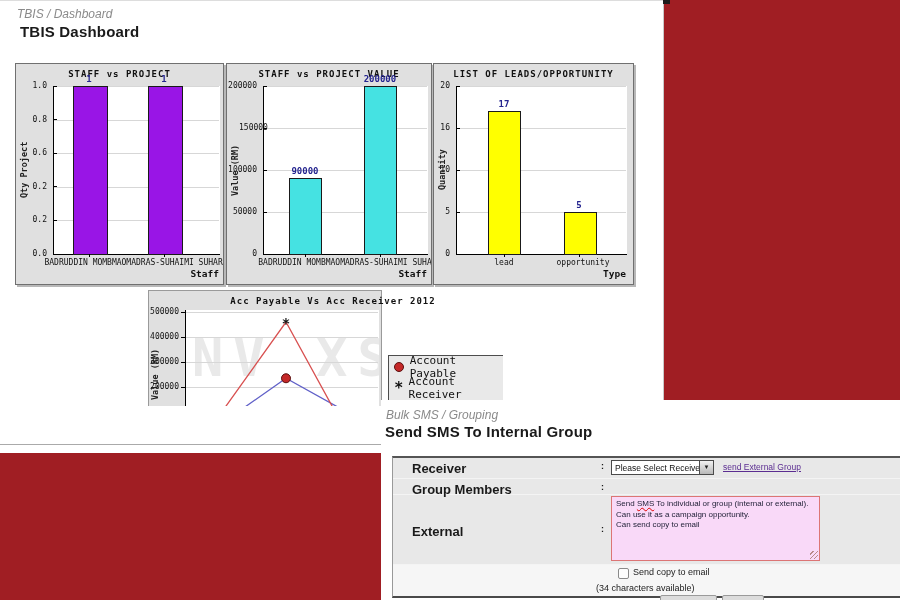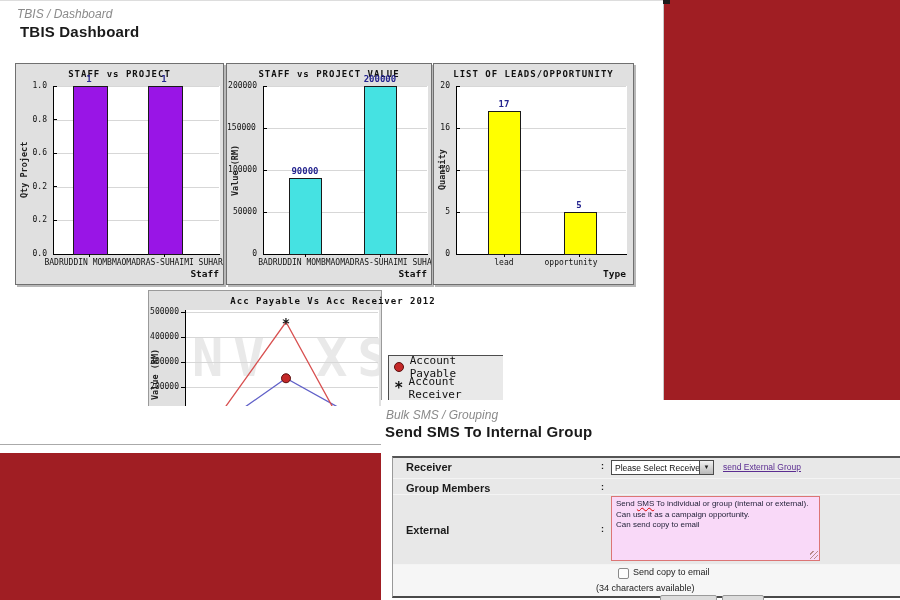--- a/index.html
+++ b/index.html
@@ -40,21 +40,21 @@
   .lg-mark{width:22px;text-align:center;}
   .lg-dot{display:inline-block;width:8px;height:8px;border-radius:50%;background:#C42828;border:1px solid #5a0f0f;}
   .lg-ast{font-family:"DejaVu Sans Mono",monospace;font-weight:bold;font-size:15px;color:#111;line-height:8px;}
   .lg-txt{font-family:"DejaVu Sans Mono",monospace;font-size:11px;color:#111;}
   
   #sms{left:381px;top:400px;width:519px;height:200px;background:#fff;}
   #sms-crumb{left:5px;top:8px;}
   #sms-title{left:4px;top:23px;}
   #sms-table{left:11px;top:56px;width:520px;background:#e8e8e8;border-top:2px solid #555;border-left:1px solid #999;border-bottom:2px solid #4a4a4a;}
   .f-row{position:relative;border-bottom:1px solid #f4f4f4;}
-  .f-label{position:absolute;left:13px;top:3px;font-size:11px;font-weight:bold;color:#1a1a1a;}
+  .f-label{position:absolute;left:19px;top:3px;font-size:13px;font-weight:bold;color:#1a1a1a;}
   .f-colon{position:absolute;left:208px;top:3px;font-size:9px;font-weight:bold;color:#1a1a1a;}
   #row-receiver{height:20px;}
   #row-members{height:15px;}
   #row-messages{height:69px;}
   #row-copy{height:17px;background:#f6f6f6;border-bottom:none;}
   #row-chars{height:14px;background:#f6f6f6;border-bottom:none;}
   #receiver-select{position:absolute;left:218px;top:2px;width:103px;height:15px;background:#fff;border:1px solid #4a4a4a;font-size:8.5px;color:#111;line-height:14px;padding-left:3px;box-sizing:border-box;cursor:pointer;}
   #receiver-arrow{position:absolute;right:0;top:0;width:13px;height:13px;background:linear-gradient(#f2f2f2,#b9b9b9);border-left:1px solid #4a4a4a;text-align:center;font-size:6px;line-height:13px;color:#222;}
   #external-link{position:absolute;left:330px;top:4px;font-size:8.5px;color:#5B2D91;text-decoration:underline;cursor:pointer;}
   #messages-box{position:absolute;left:218px;top:1px;width:199px;height:59px;background:#F9D9F8;border:1px solid #DC7575;font-size:8px;line-height:10.5px;color:#24243a;padding:2px 4px;overflow:hidden;}
@@ -116,21 +116,21 @@
       <div style="left: 36px; top: 189.5px; width: 4px; height: 1px; background: rgb(0, 0, 0); position: absolute;"></div>
       <div class="c-ytick" style="left: 0px; top: 185px; width: 30px; position: absolute;">0</div>
       <div class="c-grid" style="left: 37px; top: 148px; width: 163px; position: absolute;"></div>
       <div style="left: 36px; top: 147.5px; width: 4px; height: 1px; background: rgb(0, 0, 0); position: absolute;"></div>
       <div class="c-ytick" style="left: 0px; top: 143px; width: 30px; position: absolute;">50000</div>
       <div class="c-grid" style="left: 37px; top: 106px; width: 163px; position: absolute;"></div>
       <div style="left: 36px; top: 105.5px; width: 4px; height: 1px; background: rgb(0, 0, 0); position: absolute;"></div>
       <div class="c-ytick" style="left: 0px; top: 101px; width: 30px; position: absolute;">100000</div>
       <div class="c-grid" style="left: 37px; top: 64px; width: 163px; position: absolute;"></div>
       <div style="left: 36px; top: 63.5px; width: 4px; height: 1px; background: rgb(0, 0, 0); position: absolute;"></div>
-      <div class="c-ytick" style="left: 0px; top: 59px; width: 20px; position: absolute;">150000</div>
+      <div class="c-ytick" style="left: 12px; top: 59px; width: 20px; position: absolute;">150000</div>
       <div class="c-grid" style="left: 37px; top: 22px; width: 163px; position: absolute;"></div>
       <div style="left: 36px; top: 21.5px; width: 4px; height: 1px; background: rgb(0, 0, 0); position: absolute;"></div>
       <div class="c-ytick" style="left: 0px; top: 17px; width: 30px; position: absolute;">200000</div>
       <div class="c-bar" style="left: 62.484px; top: 114.4px; width: 31px; height: 74.6px; background: rgb(69, 226, 226); position: absolute;"></div>
       <div class="c-val" style="left: 47.984px; top: 102.4px; width: 60px; position: absolute;">90000</div>
       <div style="left: 77.984px; top: 190px; width: 1px; height: 3px; background: rgb(0, 0, 0); position: absolute;"></div>
       <div class="c-bar" style="left: 137.432px; top: 22px; width: 31px; height: 167px; background: rgb(69, 226, 226); position: absolute;"></div>
       <div class="c-val" style="left: 122.932px; top: 10px; width: 60px; position: absolute;">200000</div>
       <div style="left: 152.932px; top: 190px; width: 1px; height: 3px; background: rgb(0, 0, 0); position: absolute;"></div>
       <div class="c-xtick" style="left: 118px; top: 194px; transform: translateX(-50%); position: absolute;">BADRUDDIN MOMBMAOMADRAS-SUHAIMI SUHA</div>
@@ -154,21 +154,21 @@
       <div class="c-grid" style="left: 23px; top: 22px; width: 169px; position: absolute;"></div>
       <div style="left: 22px; top: 21.5px; width: 4px; height: 1px; background: rgb(0, 0, 0); position: absolute;"></div>
       <div class="c-ytick" style="left: 0px; top: 17px; width: 16px; position: absolute;">20</div>
       <div class="c-bar" style="left: 54.44px; top: 47.2px; width: 31px; height: 141.8px; background: rgb(255, 255, 0); position: absolute;"></div>
       <div class="c-val" style="left: 39.94px; top: 35.2px; width: 60px; position: absolute;">17</div>
       <div style="left: 69.94px; top: 190px; width: 1px; height: 3px; background: rgb(0, 0, 0); position: absolute;"></div>
       <div class="c-xtick" style="left: 29.94px; top: 194px; width: 80px; text-align: center; position: absolute;">lead</div>
       <div class="c-bar" style="left: 129.58px; top: 148px; width: 31px; height: 41px; background: rgb(255, 255, 0); position: absolute;"></div>
       <div class="c-val" style="left: 115.08px; top: 136px; width: 60px; position: absolute;">5</div>
       <div style="left: 145.08px; top: 190px; width: 1px; height: 3px; background: rgb(0, 0, 0); position: absolute;"></div>
-      <div class="c-xtick" style="left: 97px; top: 194px; width: 80px; text-align: center; position: absolute;">opportunity</div>
+      <div class="c-xtick" style="left: 109px; top: 194px; width: 80px; text-align: center; position: absolute;">opportunity</div>
       <div class="c-axis" style="left: 22px; top: 204px; width: 170px; text-align: right; position: absolute;">Type</div>
       <div class="c-ylab" style="left: 3px; top: 22px; height: 168px; position: absolute;">Quantity</div>
     </div>
 
   <div class="abs" id="linechart">
     <div class="abs" id="line-gray"></div>
     <div class="abs mono" id="line-body" style="left:0;top:0;width:355px;height:160px;">
         <div class="c-title" style="left: 35px; top: 6px; width: 300px; position: absolute;">Acc Payable Vs Acc Receiver 2012</div>
         <div class="c-plot" style="left: 37px; top: 20px; width: 193px; height: 128px; overflow: hidden; position: absolute;">
           <div id="wm" style="left: 6px; top: 18px; font-weight: bold; font-size: 52px; letter-spacing: 10px; color: rgba(40, 40, 40, 0.1); white-space: nowrap; position: absolute;">NV XS</div>

